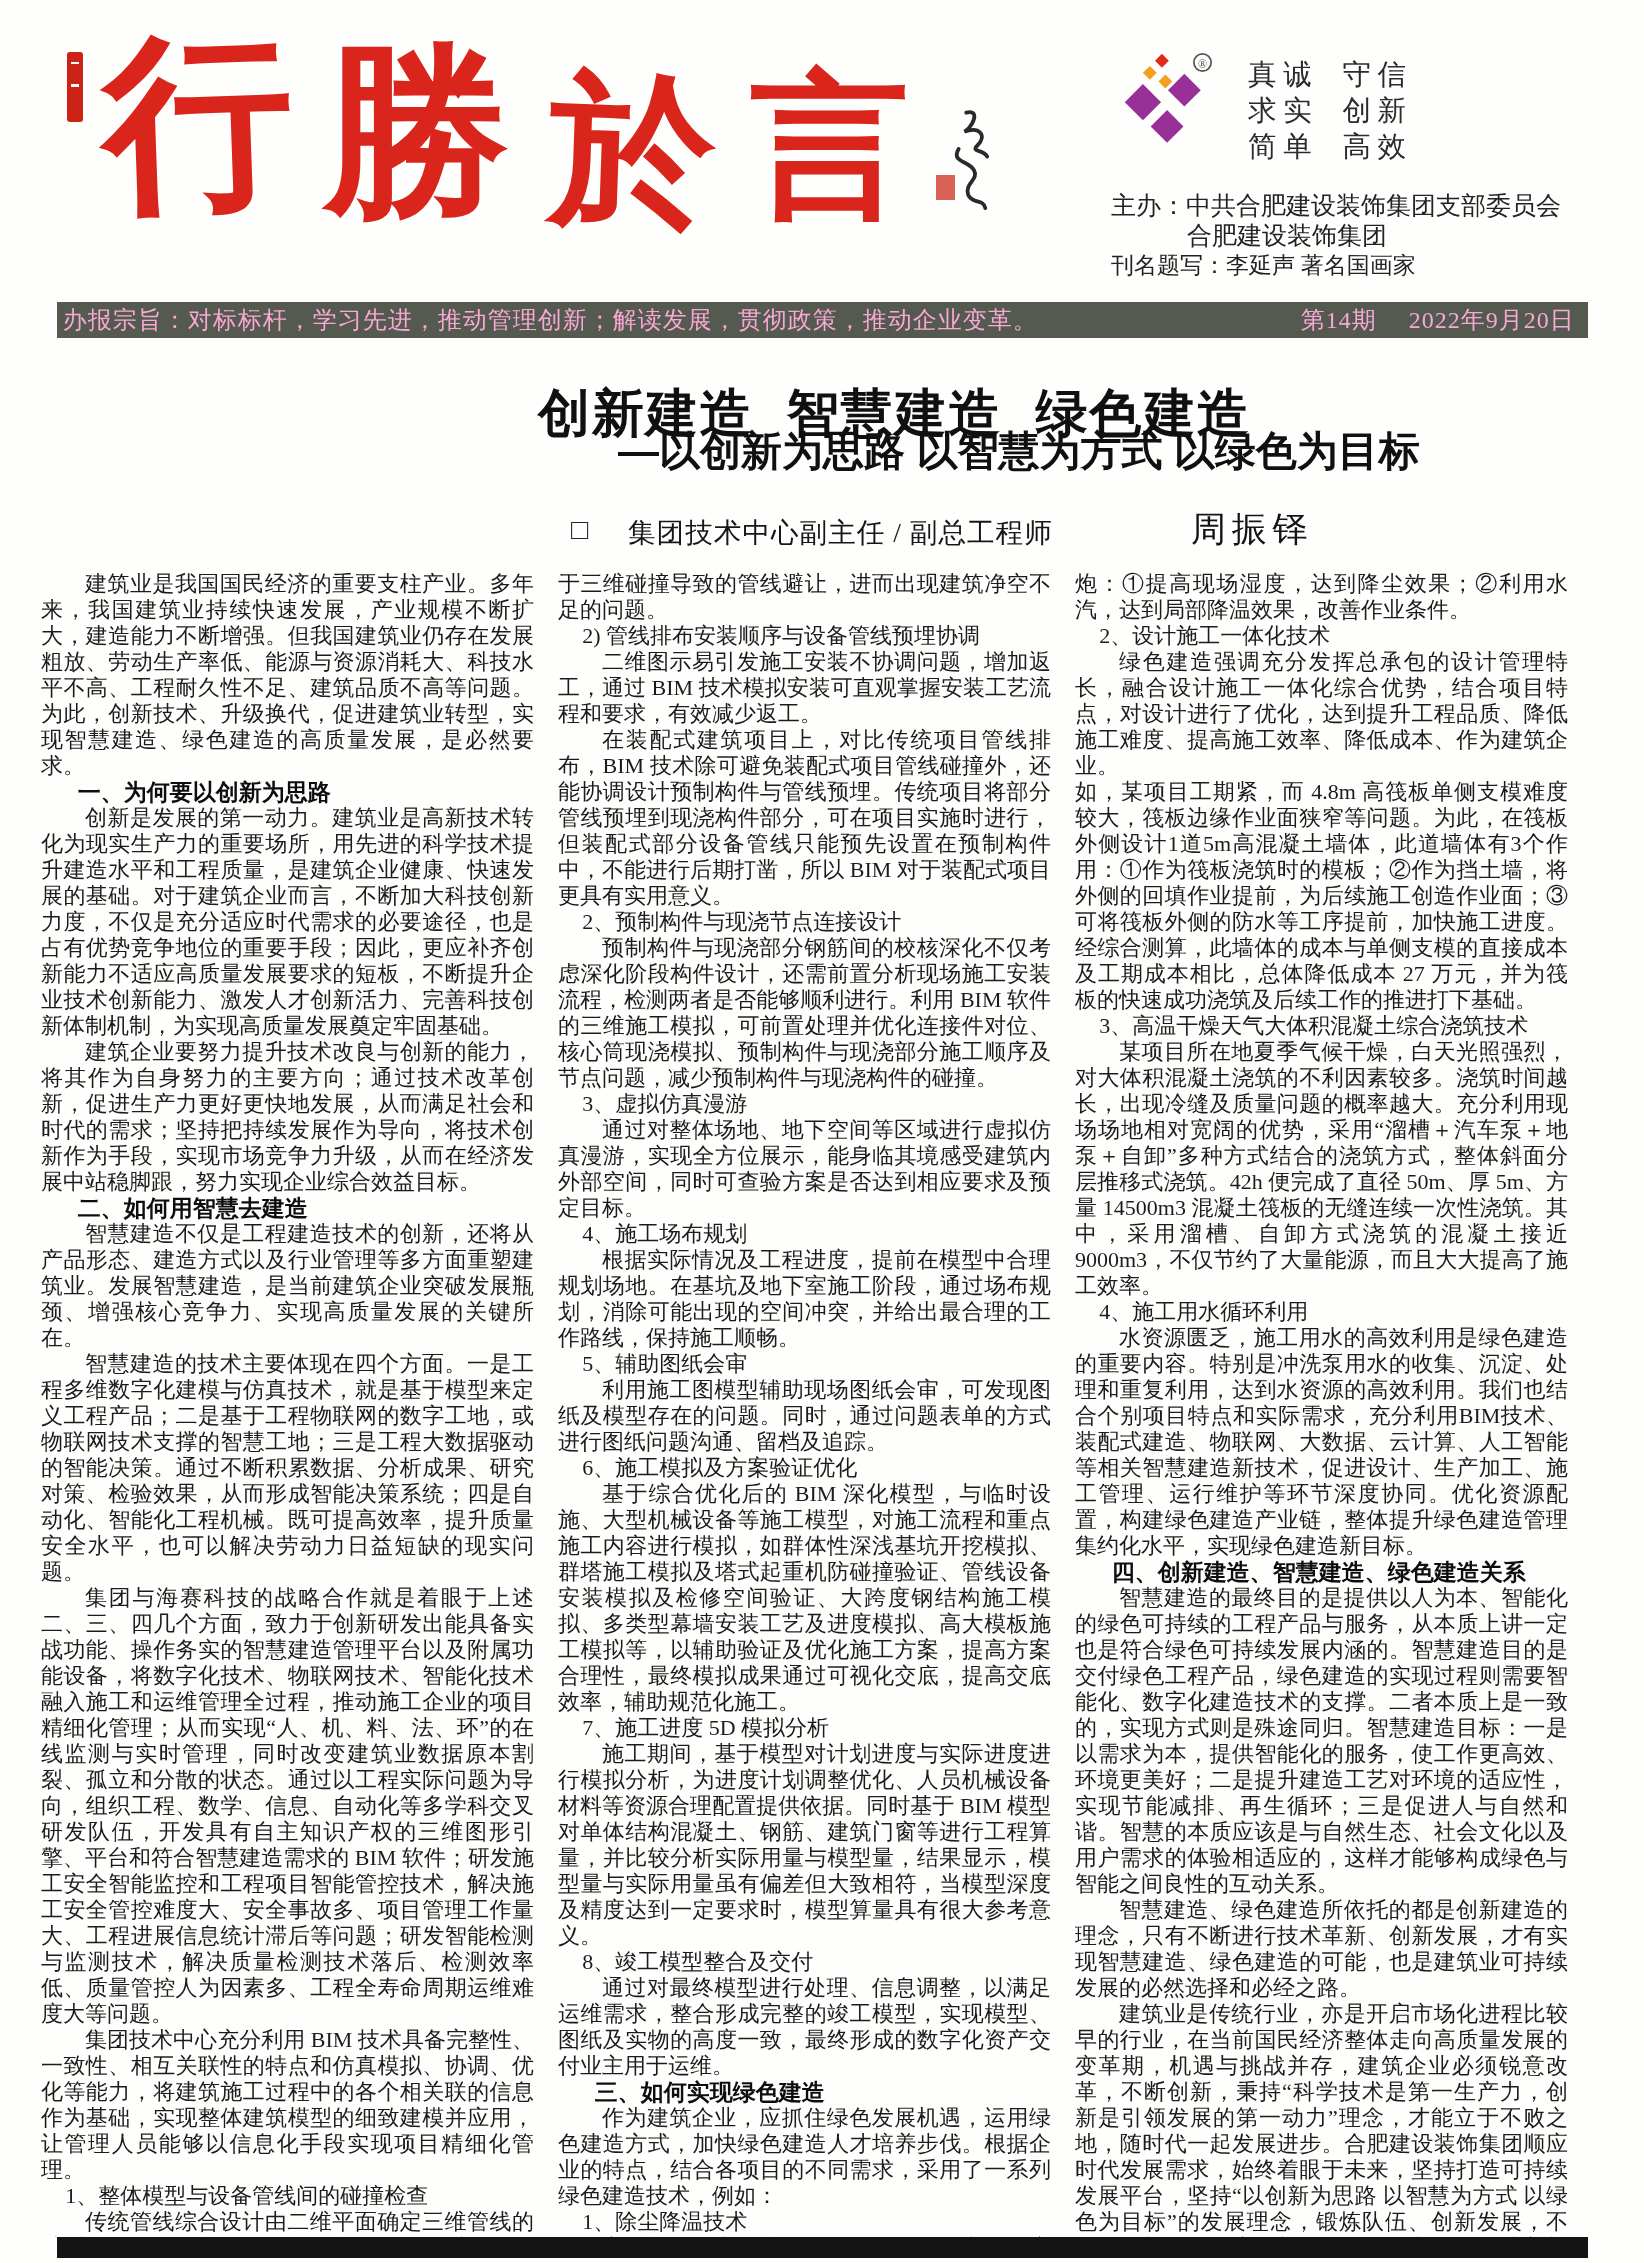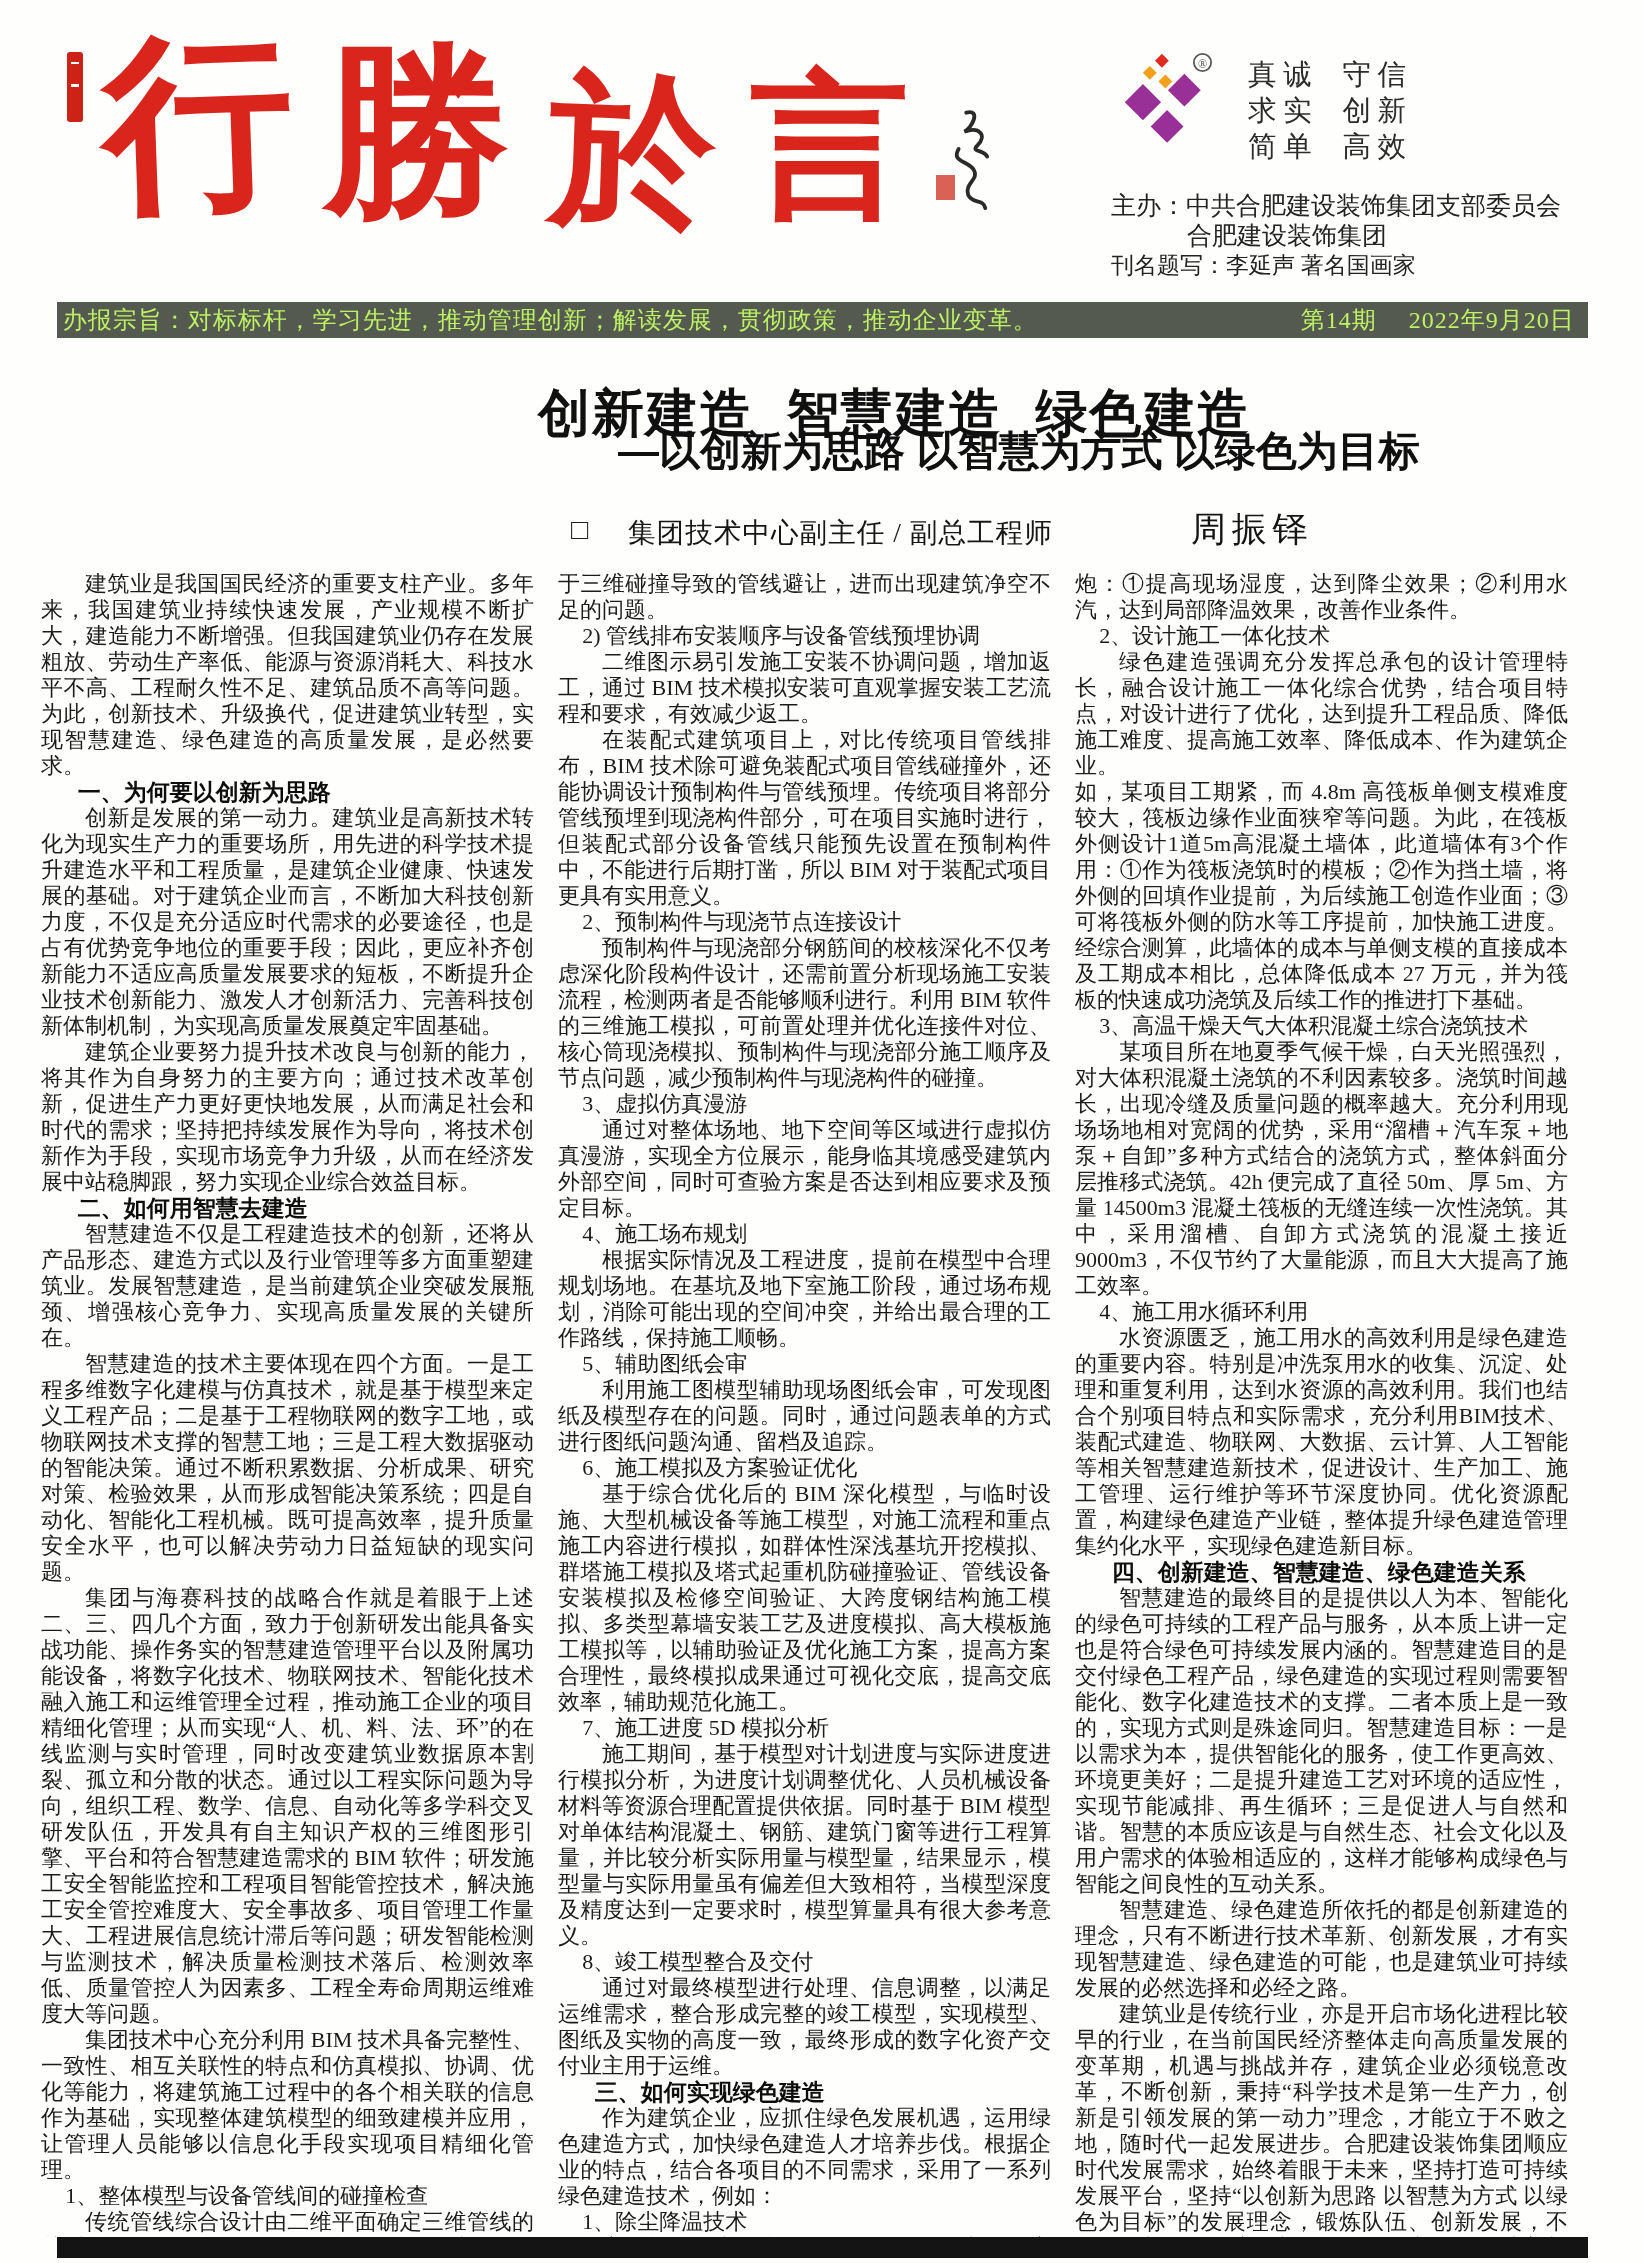--- a/index.html
+++ b/index.html
@@ -32,21 +32,21 @@
   .motto { margin-left:36px; margin-top:7.6px; font-size:28.5px; line-height:36px; color:#2b2b2b; letter-spacing:6.7px; }
   .motto-row { display:flex; gap:24px; }
 
   .org { position:absolute; left:1111px; top:179px; font-size:25px; line-height:30px; color:#222;margin-top:12px; }
   .org-line2 { padding-left:76px; }
   .org-line3 { font-size:23px; }
 
   
   .banner {
     position:absolute; left:57px; top:302px; width:1531px; height:36px;
-    background:#555a50; color:#bef264; display:flex; align-items:center;
+    background:#555a50; color:#f9a8d4; display:flex; align-items:center;
     justify-content:space-between; padding:0 13.3px 0 5.7px; box-sizing:border-box;
     font-size:24px; letter-spacing:1px;
   }
   .banner-right span { margin-left:25px; }
 
   
   .headline {
     position:absolute; left:538px; top:352px;
     font-family:Liberation Mono, monospace; font-weight:700;
     font-size:52px; letter-spacing:1.9px; color:#101010; white-space:nowrap;margin-top:27px;

